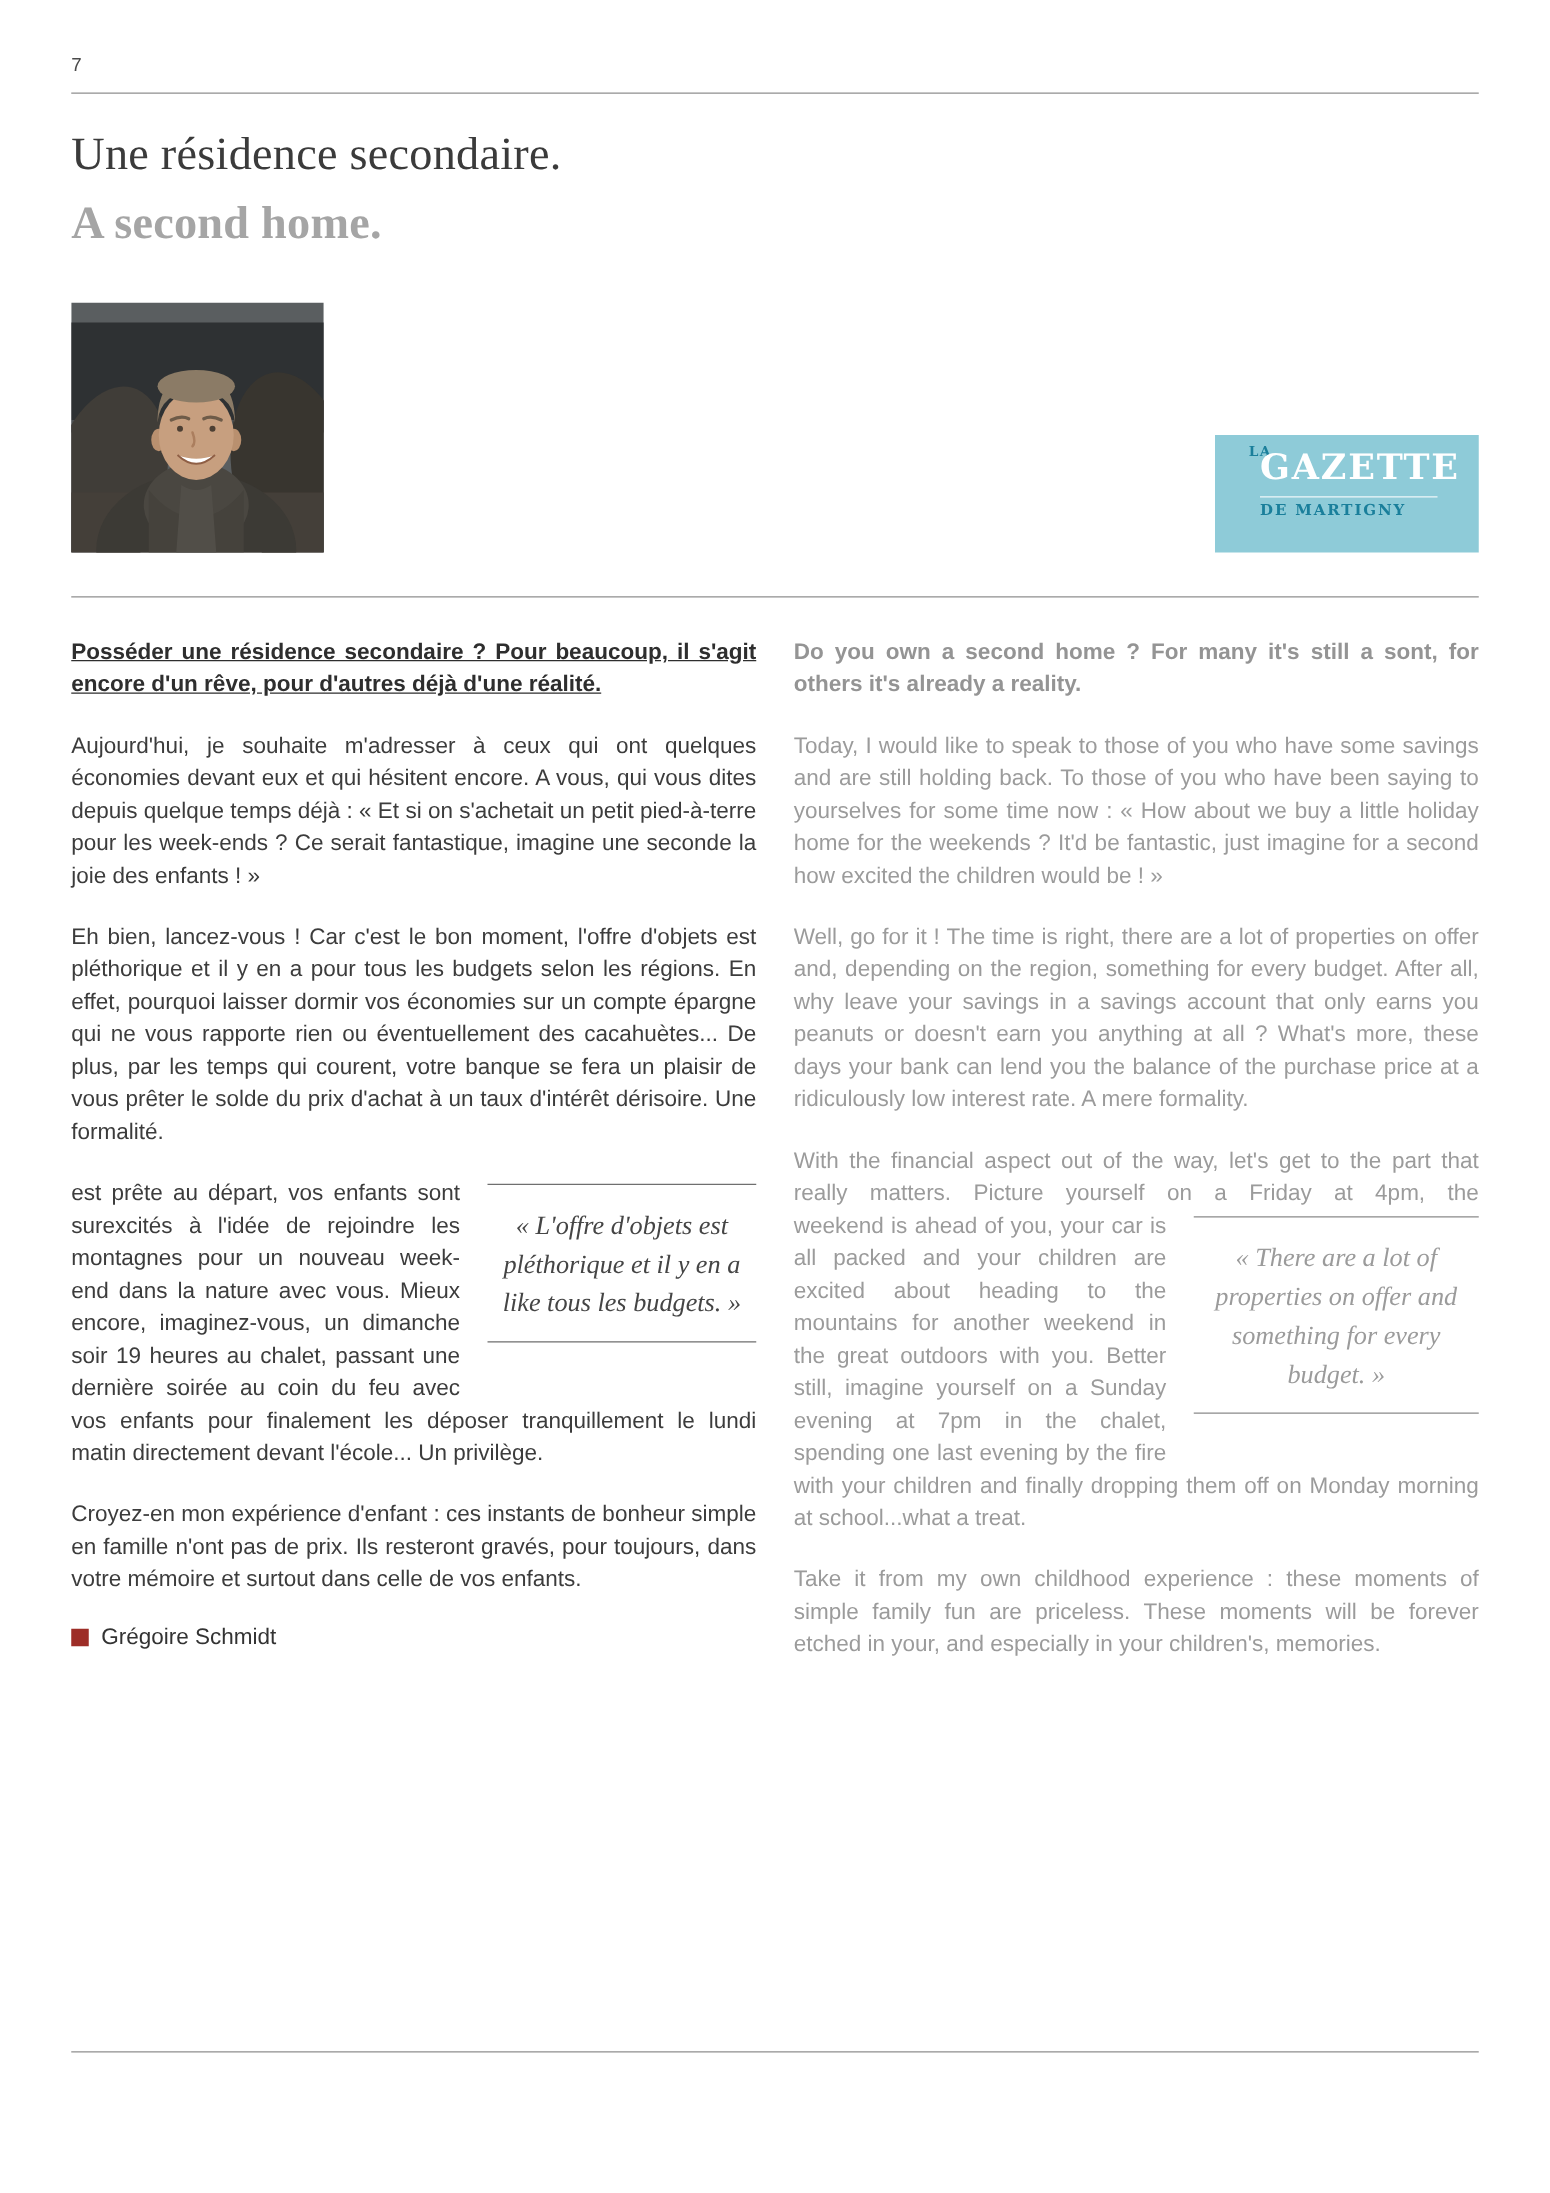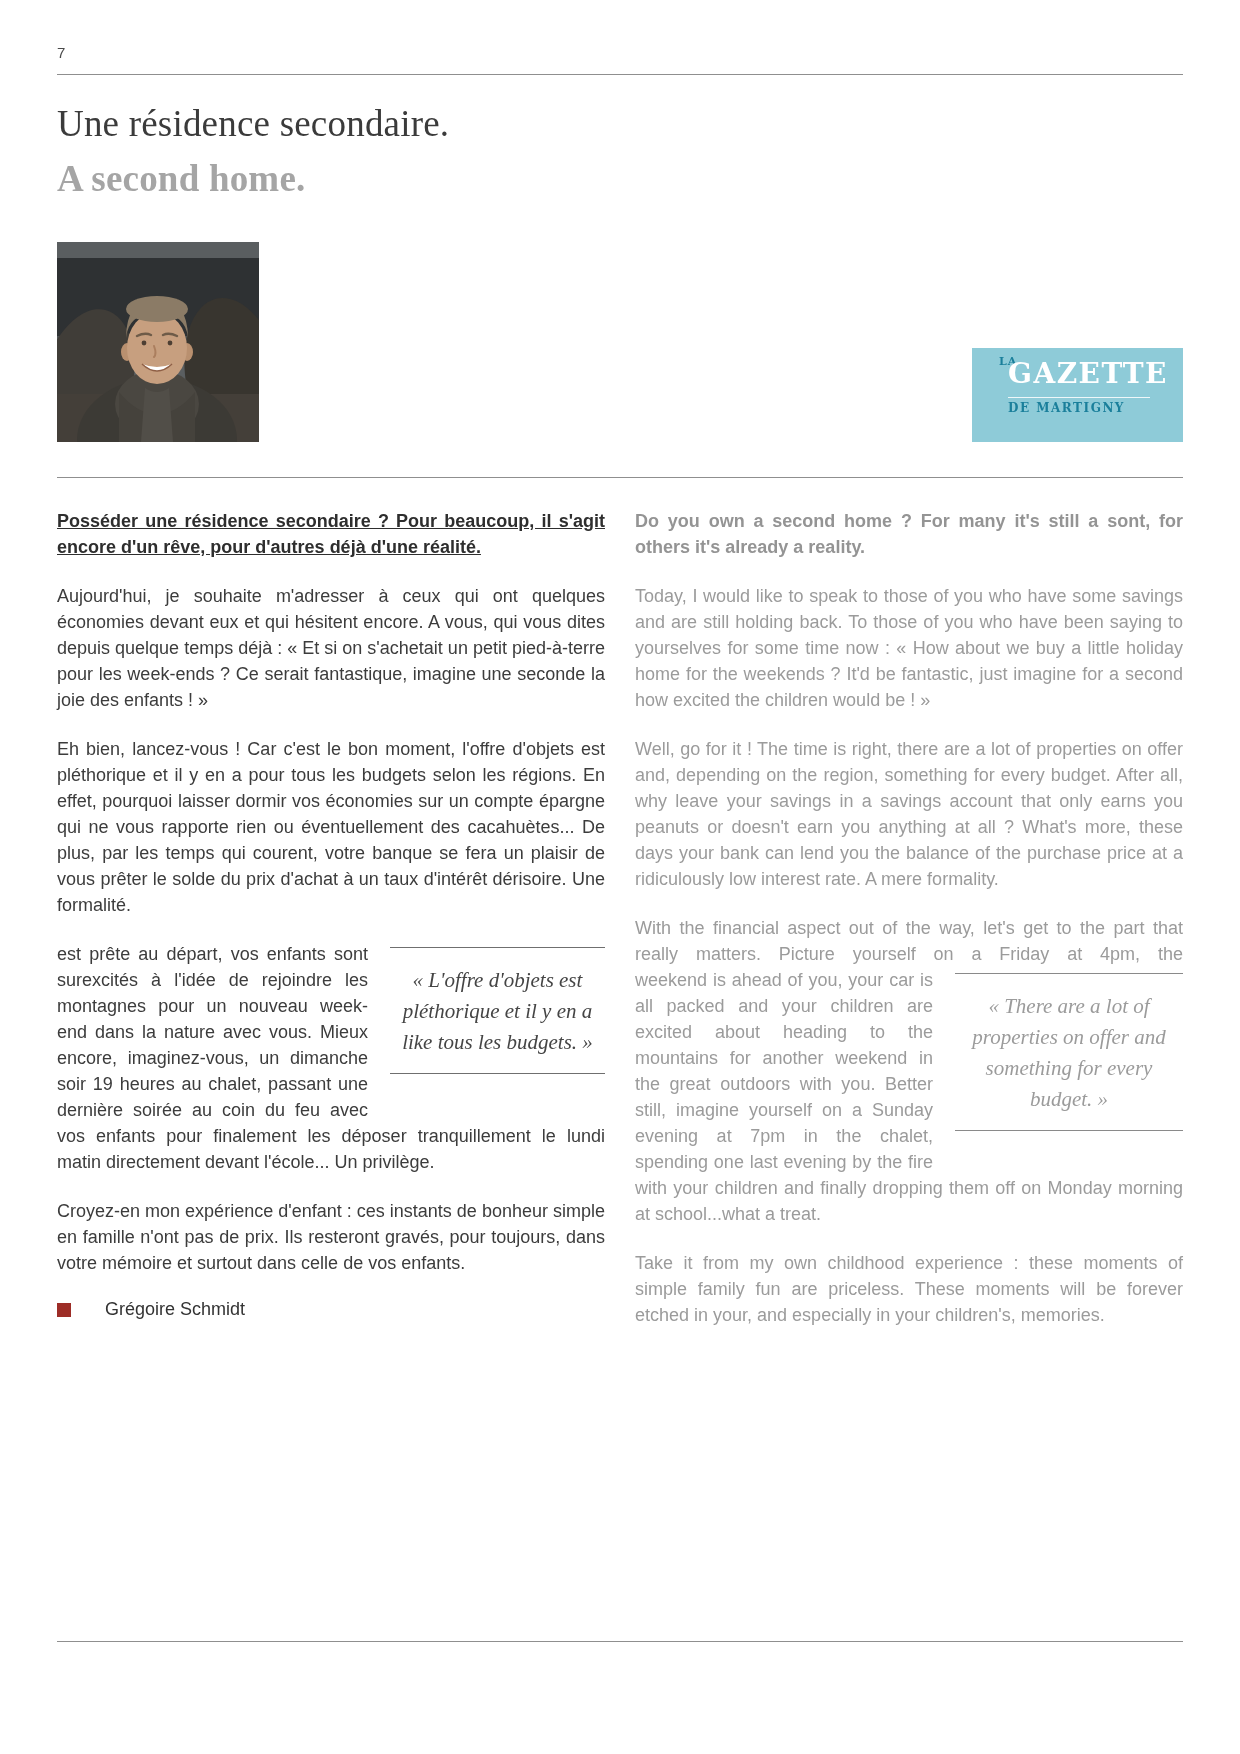--- a/index.html
+++ b/index.html
@@ -89,21 +89,21 @@
     font-family: "Liberation Serif", serif;
     font-style: italic;
     font-size: 21px; line-height: 31px;
     text-align: center;
   }
   .pullquote-fr { width: 215px; color: #454545; }
   .pullquote-en { width: 228px; color: #9b9b9b; border-color: #8a8a8a; }
   .author {
     margin-top: 12px;
     font-size: 18px; color: #333333;
-    display: flex; align-items: center; gap: 24px;
+    display: flex; align-items: center;
   }
   .author-square {
     display: inline-block; width: 14px; height: 14px;
     background: #9d2d27; margin-right: 10px; flex: 0 0 auto;
   }
   .rule-bottom {
     position: absolute; left: 0; right: 0; bottom: 112px;
   }
 </style>
 </head>

